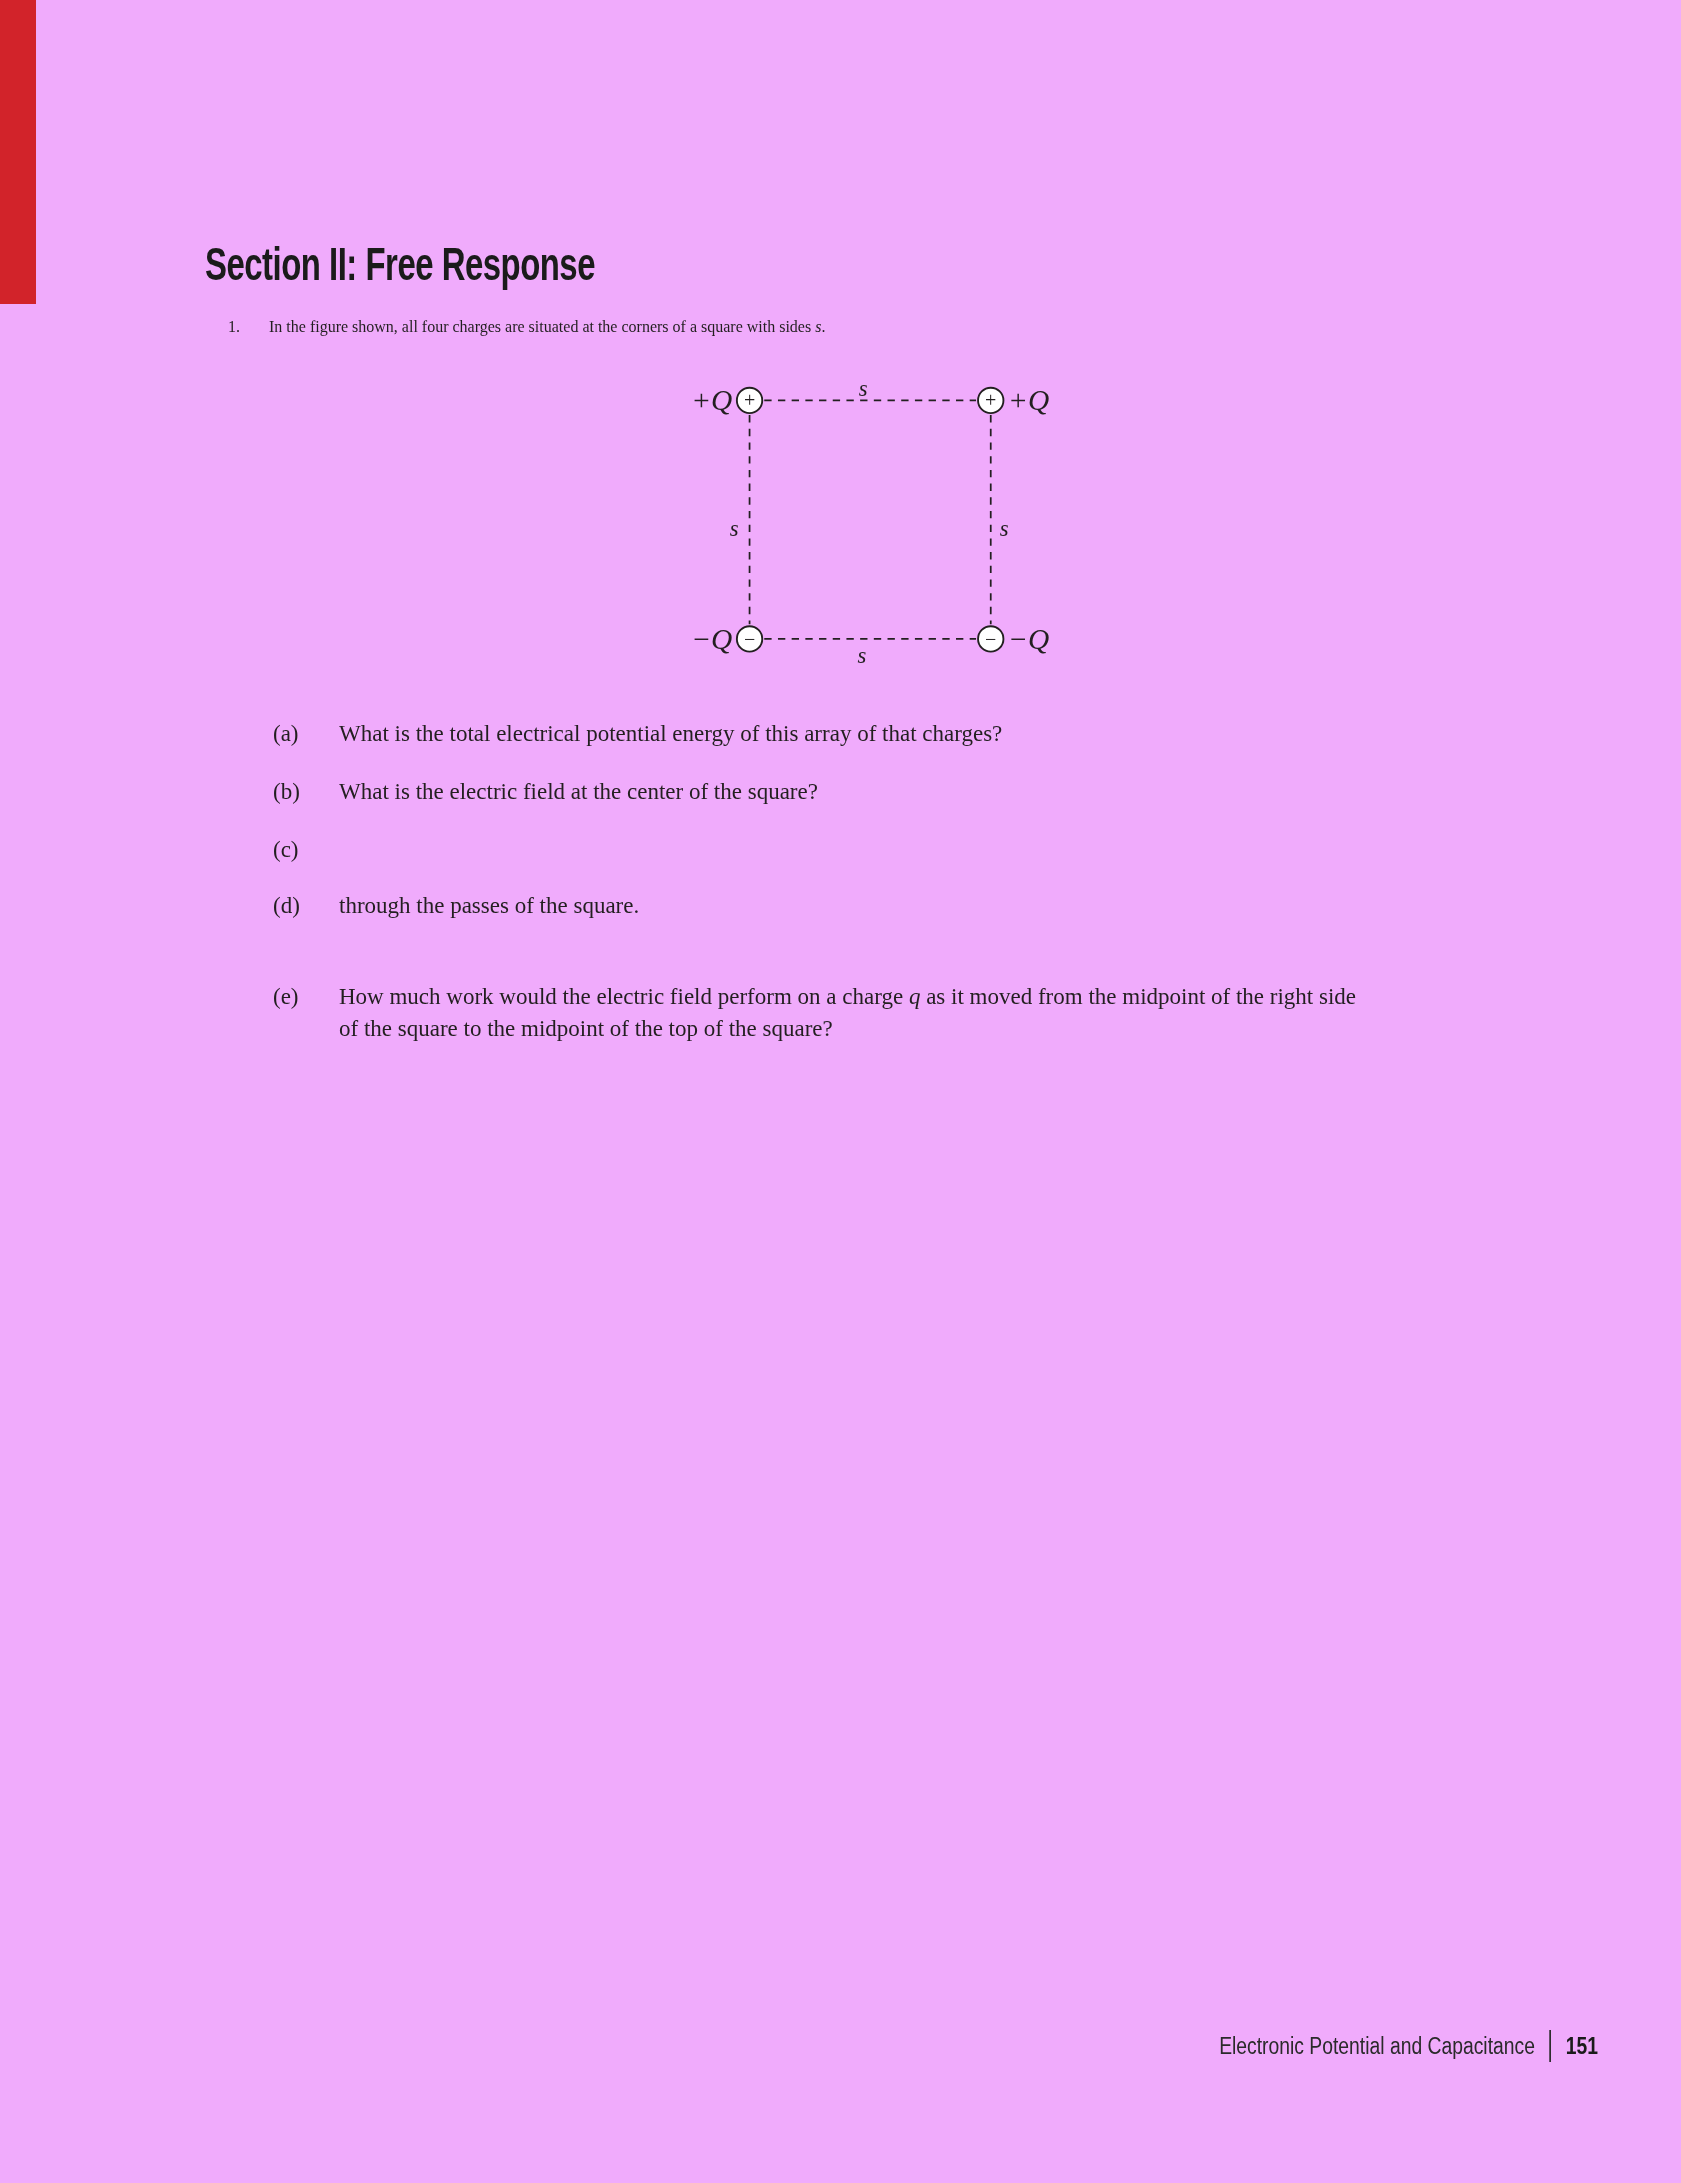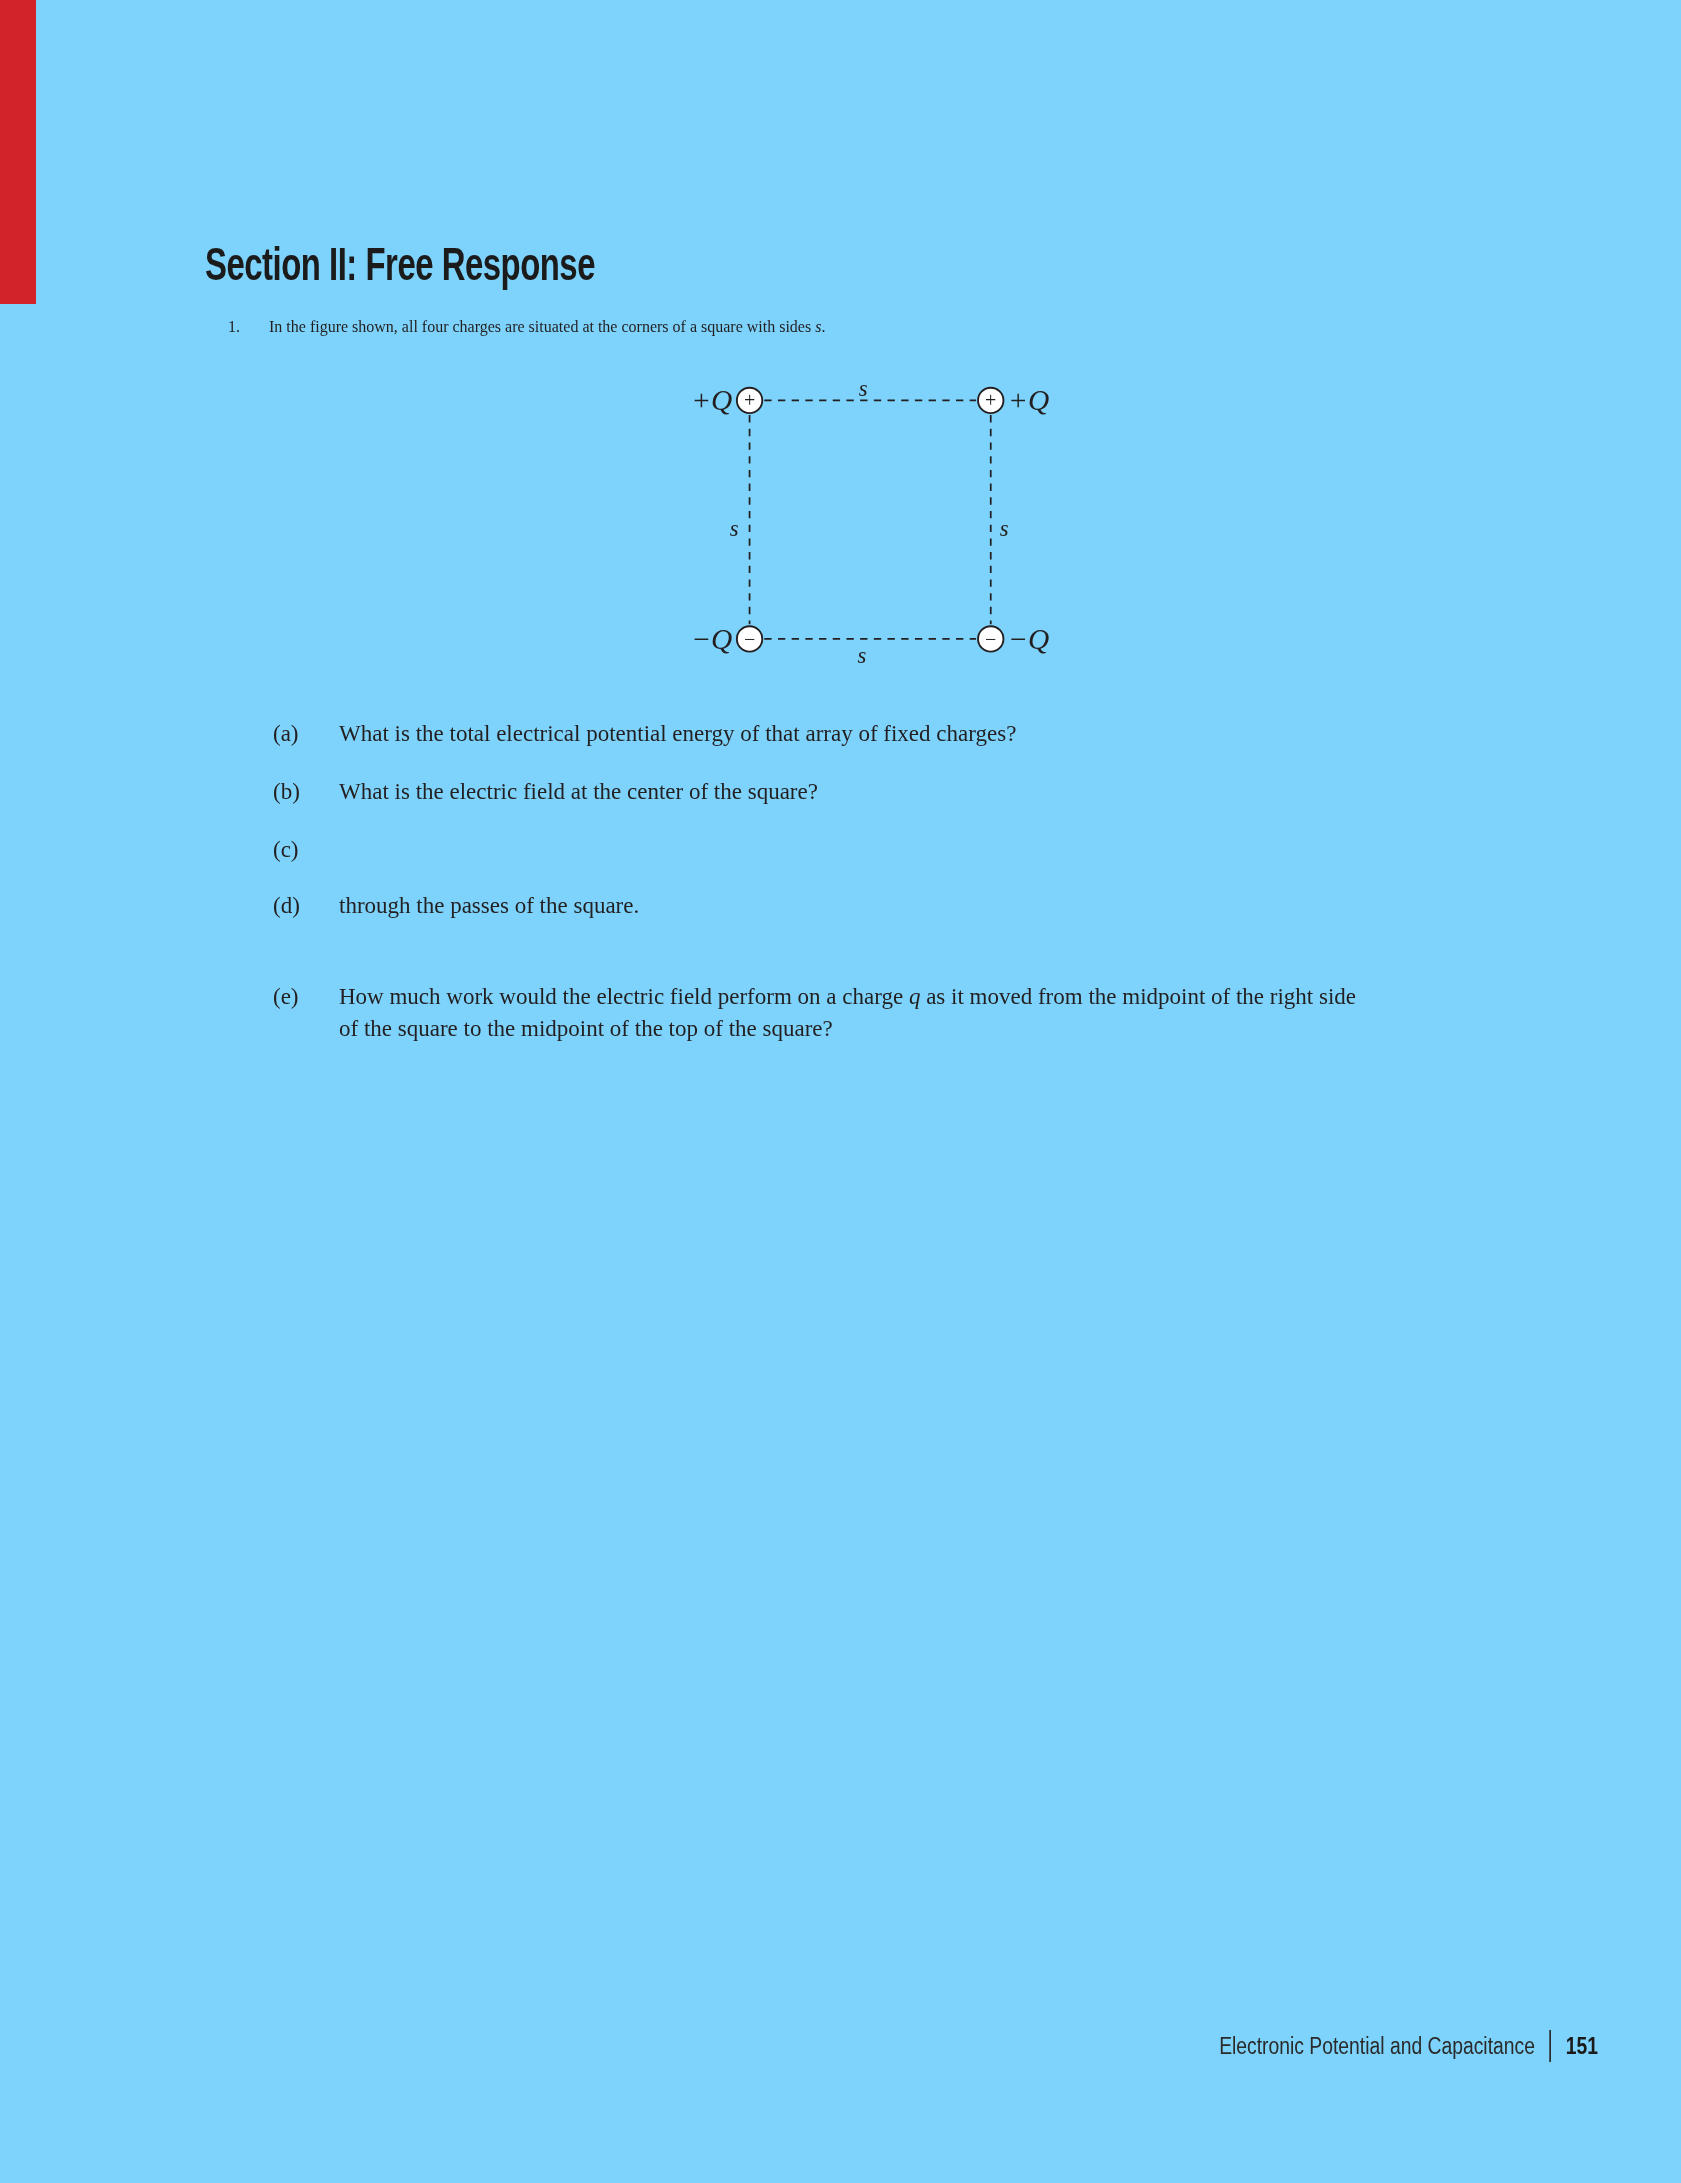--- a/index.html
+++ b/index.html
@@ -1,20 +1,20 @@
 <!DOCTYPE html>
 <html style="font-size:10.7px"><head>
 <meta charset="utf-8">
 <style>
   html, body { margin: 0; padding: 0; background: #ffffff; }
   #page {
     position: relative;
     width: 1682px;
     height: 2183px;
-    background: #7dd3fc;
+    background: #f0abfc;
     font-family: "Liberation Serif", serif;
     color: #231f20;
     overflow: hidden;
   }
 
   
   #spine-tab {
     position: absolute;
     left: 0; top: 0;
     width: 36px; height: 304px;
@@ -139,21 +139,21 @@
     <text x="507" y="431" text-anchor="start" class="charge-label">−Q</text>
 
     <text x="290" y="52" text-anchor="middle" class="side-label">s</text>
     <text x="288" y="452" text-anchor="middle" class="side-label">s</text>
     <text x="97" y="262" text-anchor="middle" class="side-label">s</text>
     <text x="501" y="262" text-anchor="middle" class="side-label">s</text>
   </svg>
 
   <div class="part" id="part-a">
     <span class="part-label">(a)</span>
-    <div>What is the total electrical potential energy of that array of fixed charges?</div>
+    <div>What is the total electrical potential energy of this array of that charges?</div>
   </div>
 
   <div class="part" id="part-b">
     <span class="part-label">(b)</span>
     <div>What is the electric field at the center of the square?</div>
   </div>
 
   <div class="part" id="part-c">
     <span class="part-label">(c)</span>
   </div>

